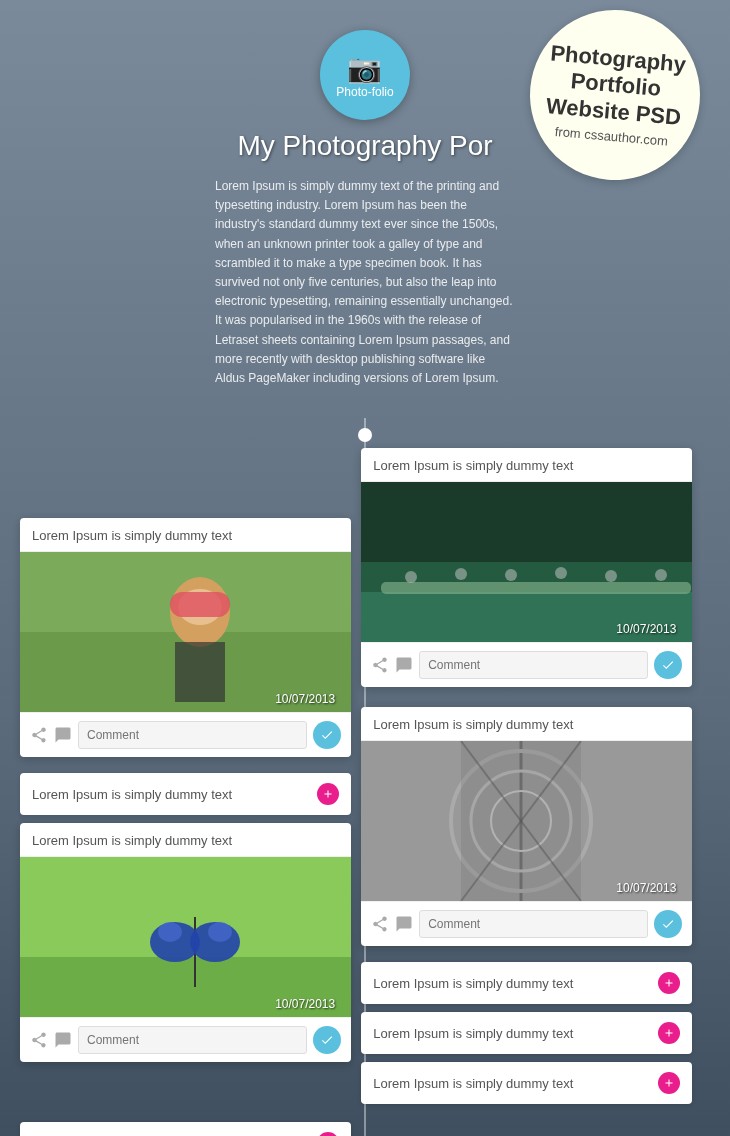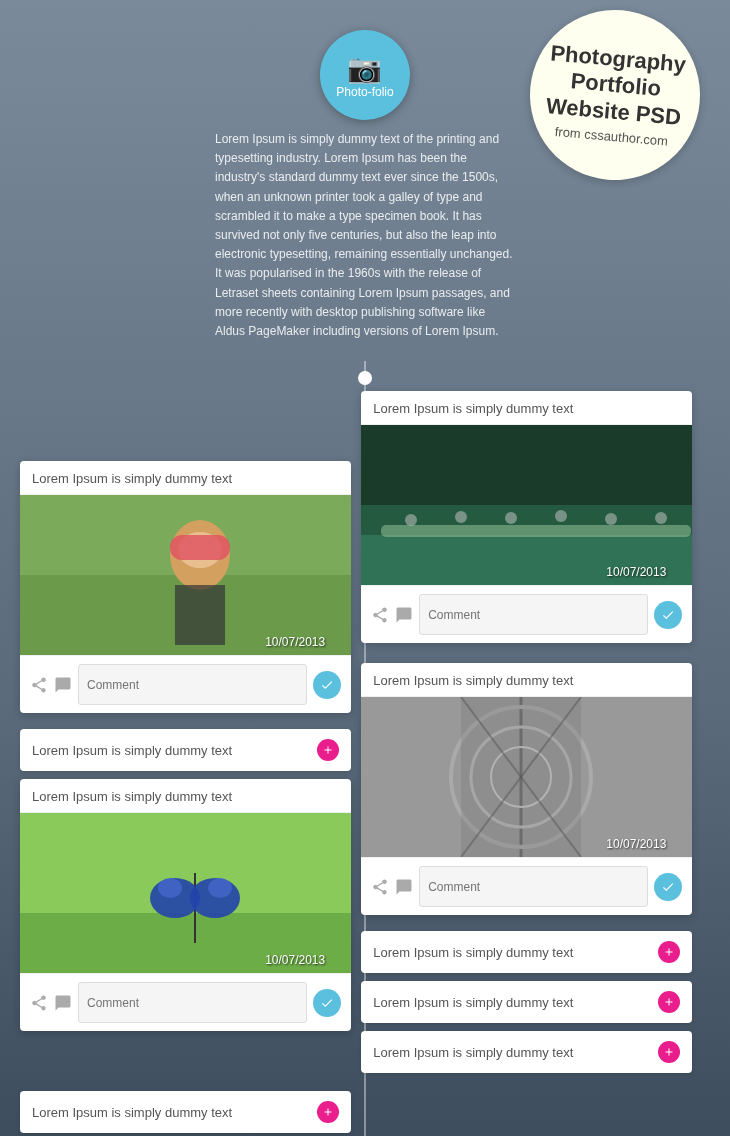--- a/index.html
+++ b/index.html
@@ -62,21 +62,21 @@
       font-weight: 300;
       margin-bottom: 15px;
       text-shadow: 1px 1px 3px rgba(0,0,0,0.5);
     }
 
     .intro-text {
       color: rgba(255,255,255,0.85);
       font-size: 12px;
       line-height: 1.6;
       max-width: 420px;
-      margin: 0 auto;
+      margin: 10px auto;
       text-align: left;
       padding: 0 60px;
     }
 
     
     .badge {
       position: absolute;
       top: 10px;
       right: 30px;
       width: 170px;
@@ -158,21 +158,21 @@
       border-bottom: 1px solid #eee;
     }
 
     .card-image-wrap {
       position: relative;
     }
 
     .card-date {
       position: absolute;
       bottom: 6px;
-      right: 26px;
+      right: 16px;
       color: white;
       font-size: 12px;
       text-shadow: 1px 1px 2px rgba(0,0,0,0.7);
     }
 
     
     .img-child {
       background: linear-gradient(135deg, #8ab87a 0%, #6a9a5a 30%, #4a8a3a 50%, #8ab870 70%, #c0d090 100%);
       height: 160px;
     }
@@ -210,21 +210,21 @@
 
     .icon-small {
       width: 18px;
       height: 18px;
       fill: #aaa;
       flex-shrink: 0;
     }
 
     .comment-input {
       flex: 1;
-      height: 41px;
+      height: 28px;
       border: 1px solid #ddd;
       border-radius: 3px;
       background: #f5f5f5;
       padding: 0 8px;
       font-size: 12px;
       color: #999;
     }
 
     .submit-btn {
       width: 28px;
@@ -291,20 +291,21 @@
     
     <div class="badge">
       <div class="badge-text">
         <span>Photography</span><br>
         <span>Portfolio</span><br>
         <span>Website PSD</span>
       </div>
       <div class="badge-sub">from cssauthor.com</div>
     </div>
 
+    <h1 class="page-title">My Photography Por</h1>
     <p class="intro-text">Lorem Ipsum is simply dummy text of the printing and typesetting industry. Lorem Ipsum has been the industry's standard dummy text ever since the 1500s, when an unknown printer took a galley of type and scrambled it to make a type specimen book. It has survived not only five centuries, but also the leap into electronic typesetting, remaining essentially unchanged. It was popularised in the 1960s with the release of Letraset sheets containing Lorem Ipsum passages, and more recently with desktop publishing software like Aldus PageMaker including versions of Lorem Ipsum.</p>
   </div>
 
   <div class="timeline-section">
     <div class="timeline-line"></div>
     <div class="timeline-dot-top"></div>
 
     <div style="display:flex; padding: 0 20px; gap: 10px; position: relative;">
 
       <div class="timeline-left">

